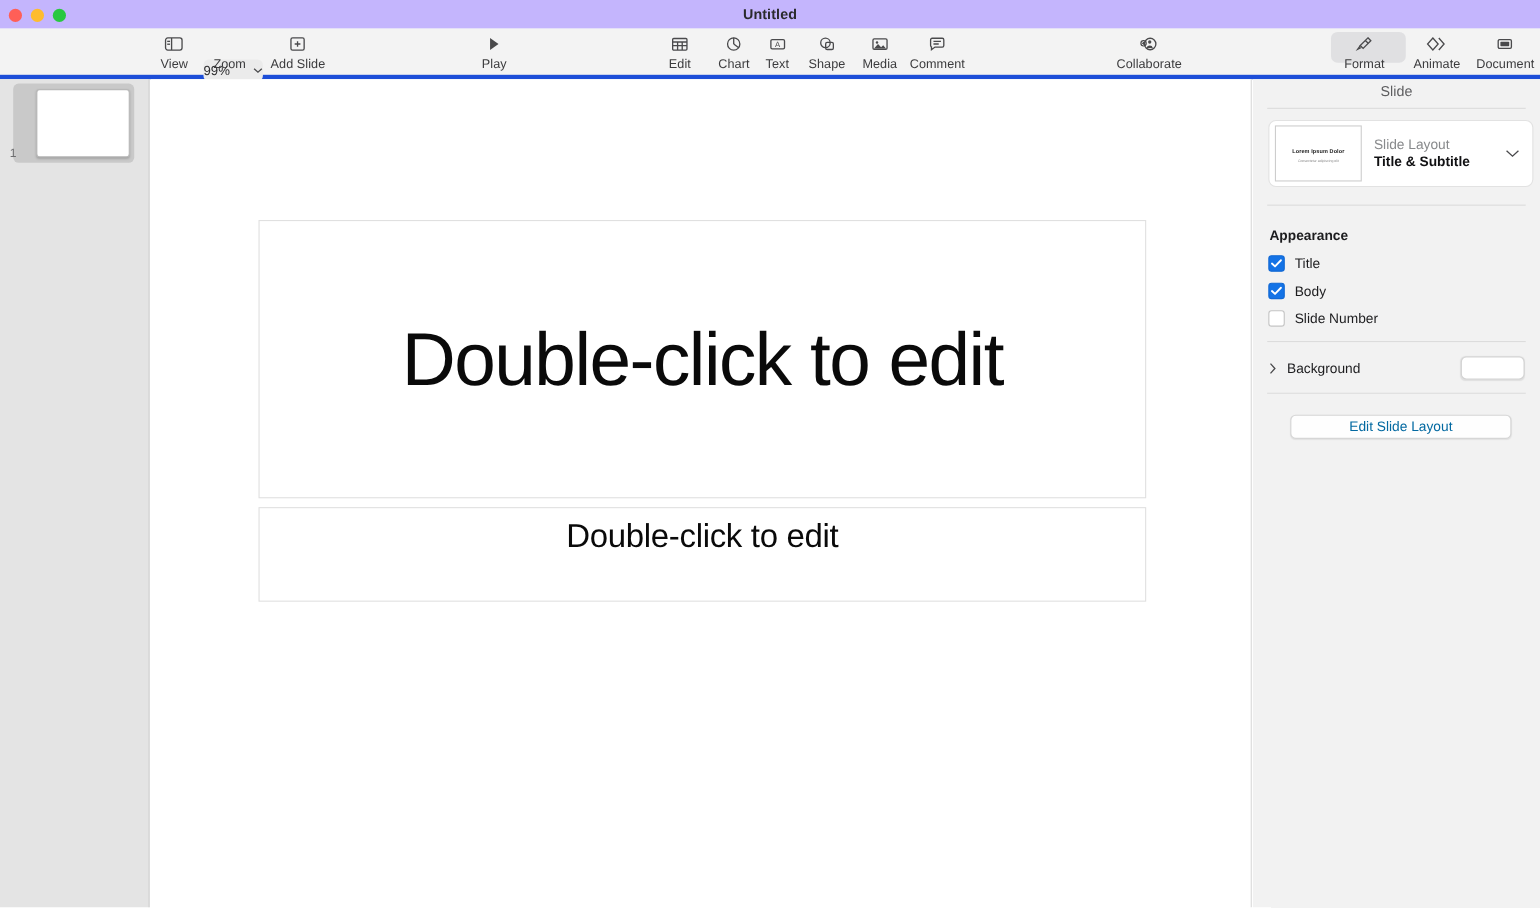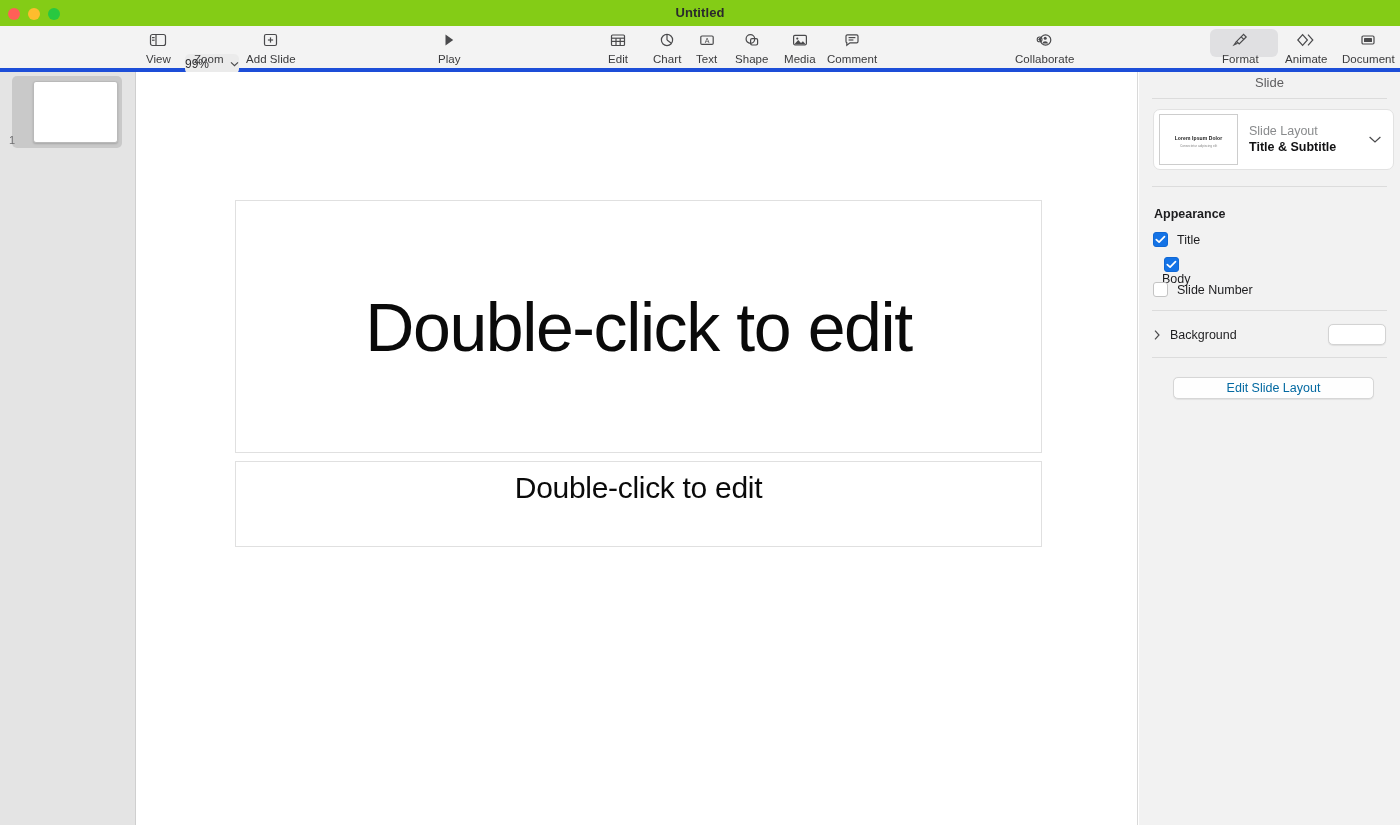--- a/index.html
+++ b/index.html
@@ -9,21 +9,21 @@
     background:#ffffff;
     -webkit-font-smoothing:antialiased;
     color:#1d1d1f;
   }
 
   #app { position:relative; width:1400px; height:825px; }
 
   
   .titlebar {
     position:absolute; left:0; top:0; width:1400px; height:26px;
-    background:#84cc16;
+    background:#c4b5fd;
   }
   .traffic { position:absolute; left:8px; top:8px; display:flex; gap:8px; }
   .light { width:12px; height:12px; border-radius:50%; }
   .light.red    { background:#ff5f57; }
   .light.yellow { background:#febc2e; }
   .light.green  { background:#28c840; }
   .win-title {
     position:absolute; left:0; top:5px; width:1400px;
     text-align:center; font-size:13px; font-weight:bold; color:#2a2a2c;
     letter-spacing:0.1px;
@@ -393,21 +393,21 @@
 
     <div class="check-row" style="top:160px;">
       <div class="checkbox on">
         <svg width="11" height="9" viewBox="0 0 11 9">
             <path d="M1.3 4.6 L4.1 7.2 L9.5 1.6" stroke="#ffffff" stroke-width="1.7" fill="none" stroke-linecap="round" stroke-linejoin="round"></path>
           </svg>
       </div>
       <span class="check-label">Title</span>
     </div>
 
-    <div class="check-row" style="top:185px;flex-direction:column;">
+    <div class="check-row" style="top:185px;">
       <div class="checkbox on">
         <svg width="11" height="9" viewBox="0 0 11 9">
             <path d="M1.3 4.6 L4.1 7.2 L9.5 1.6" stroke="#ffffff" stroke-width="1.7" fill="none" stroke-linecap="round" stroke-linejoin="round"></path>
           </svg>
       </div>
       <span class="check-label">Body</span>
     </div>
 
     <div class="check-row" style="top:210px;">
       <div class="checkbox off"></div>

